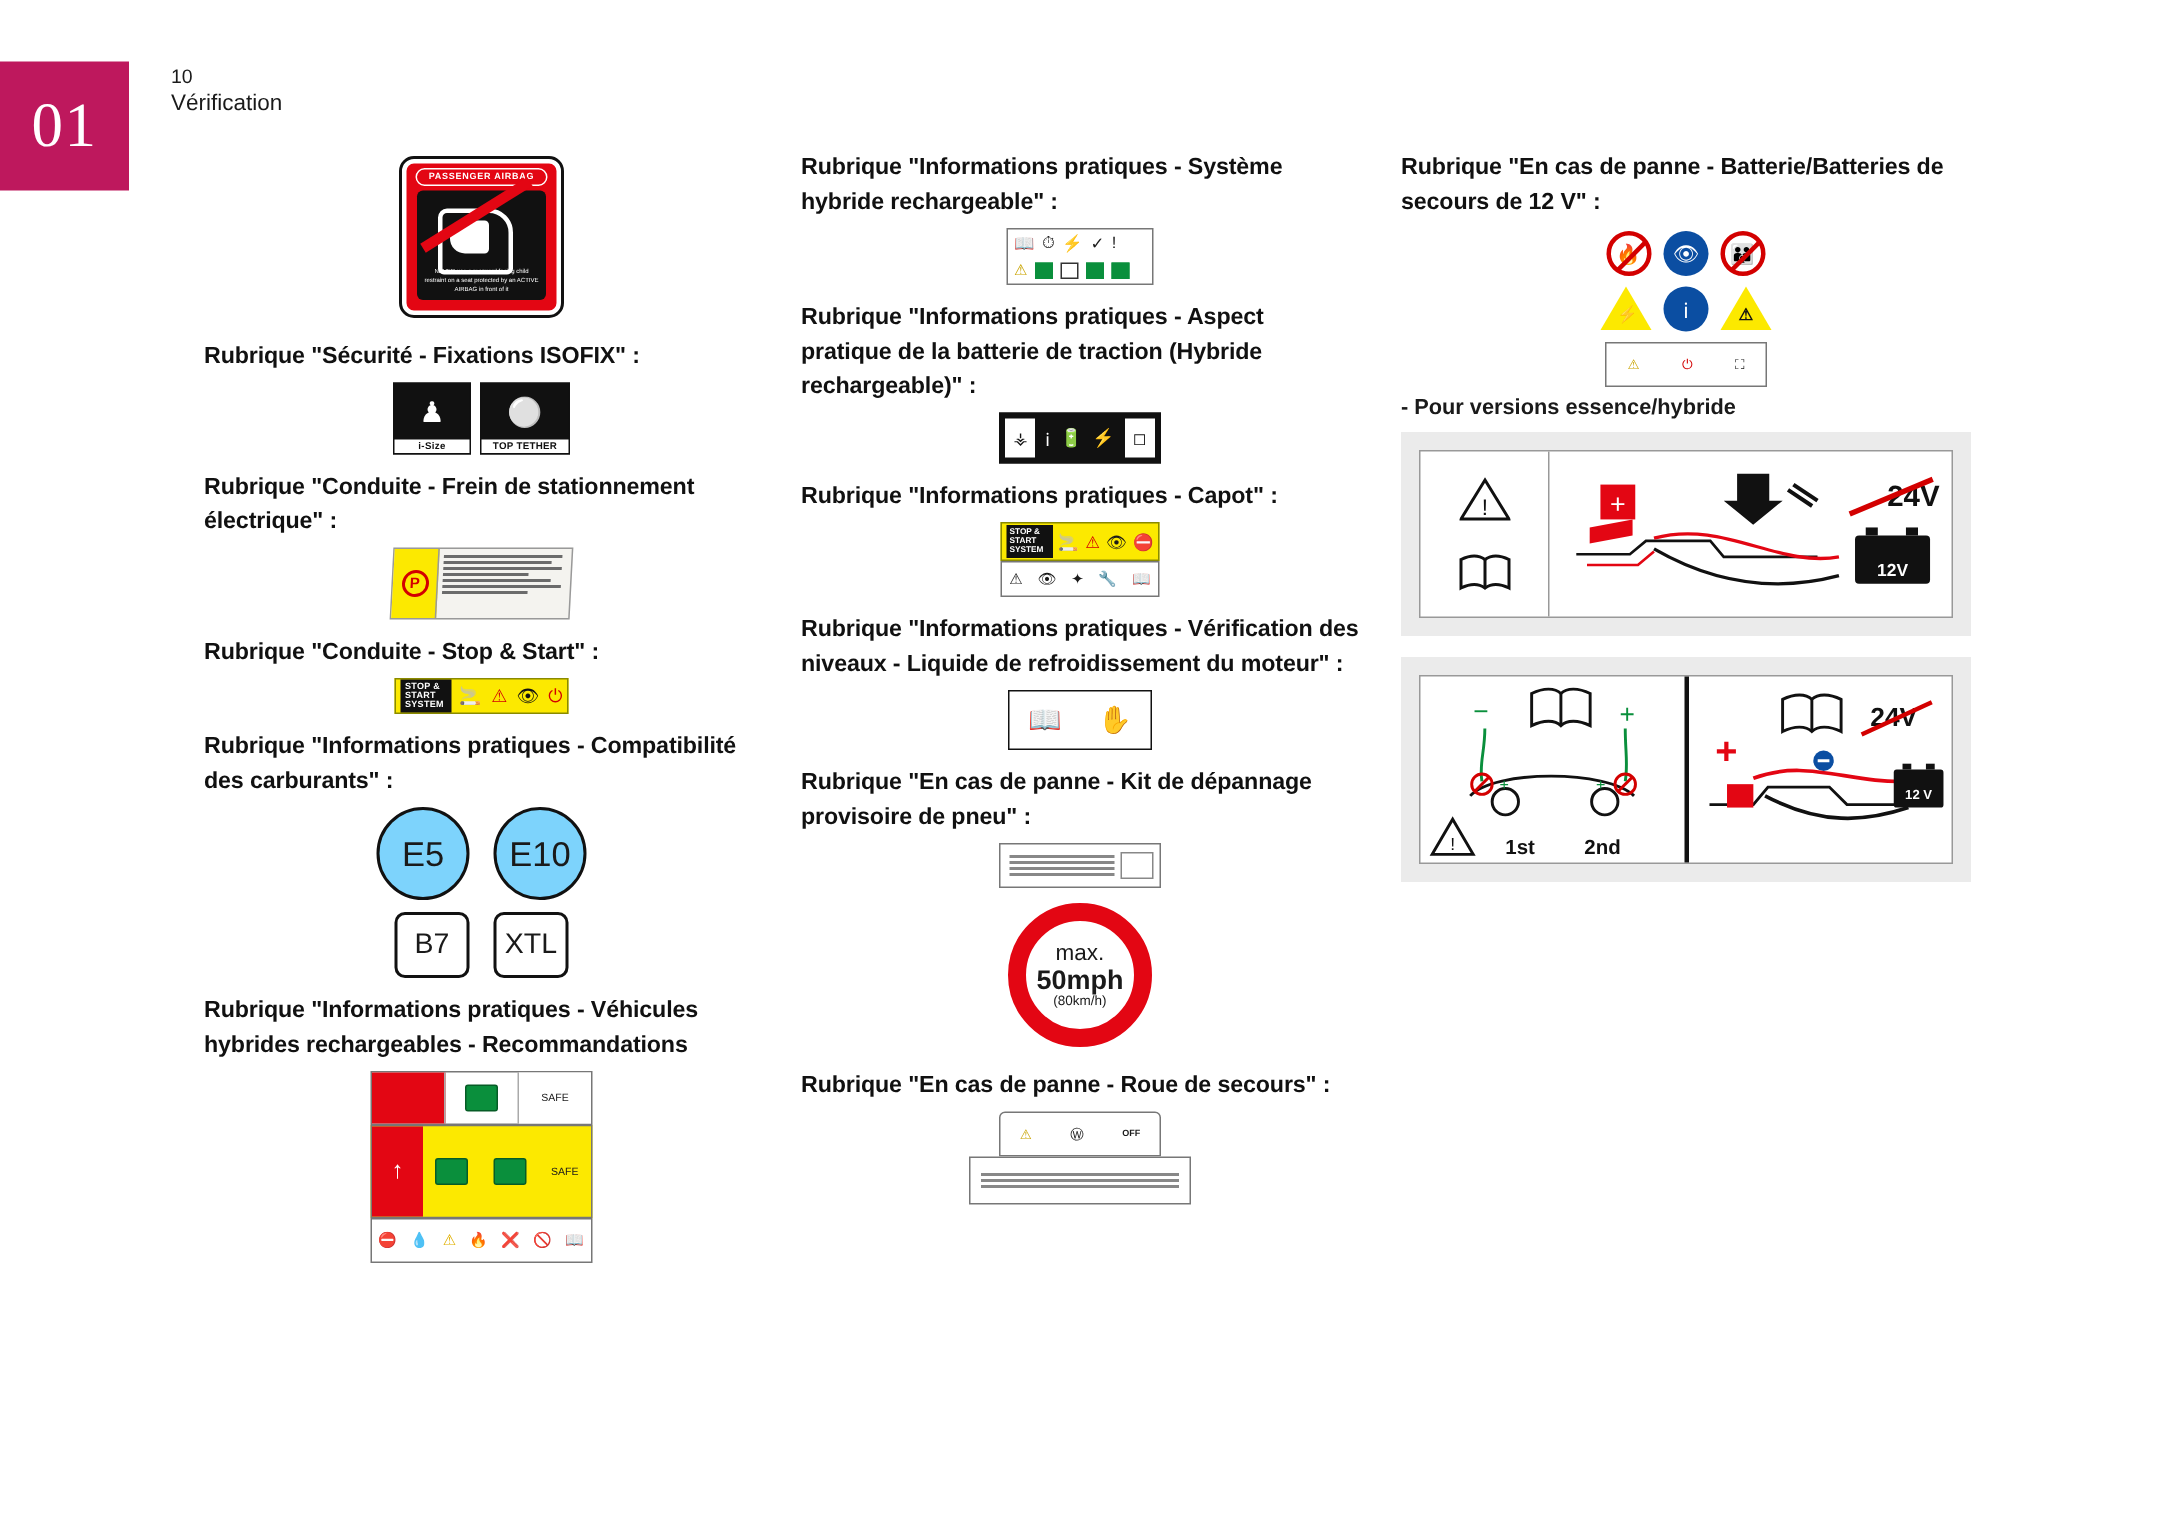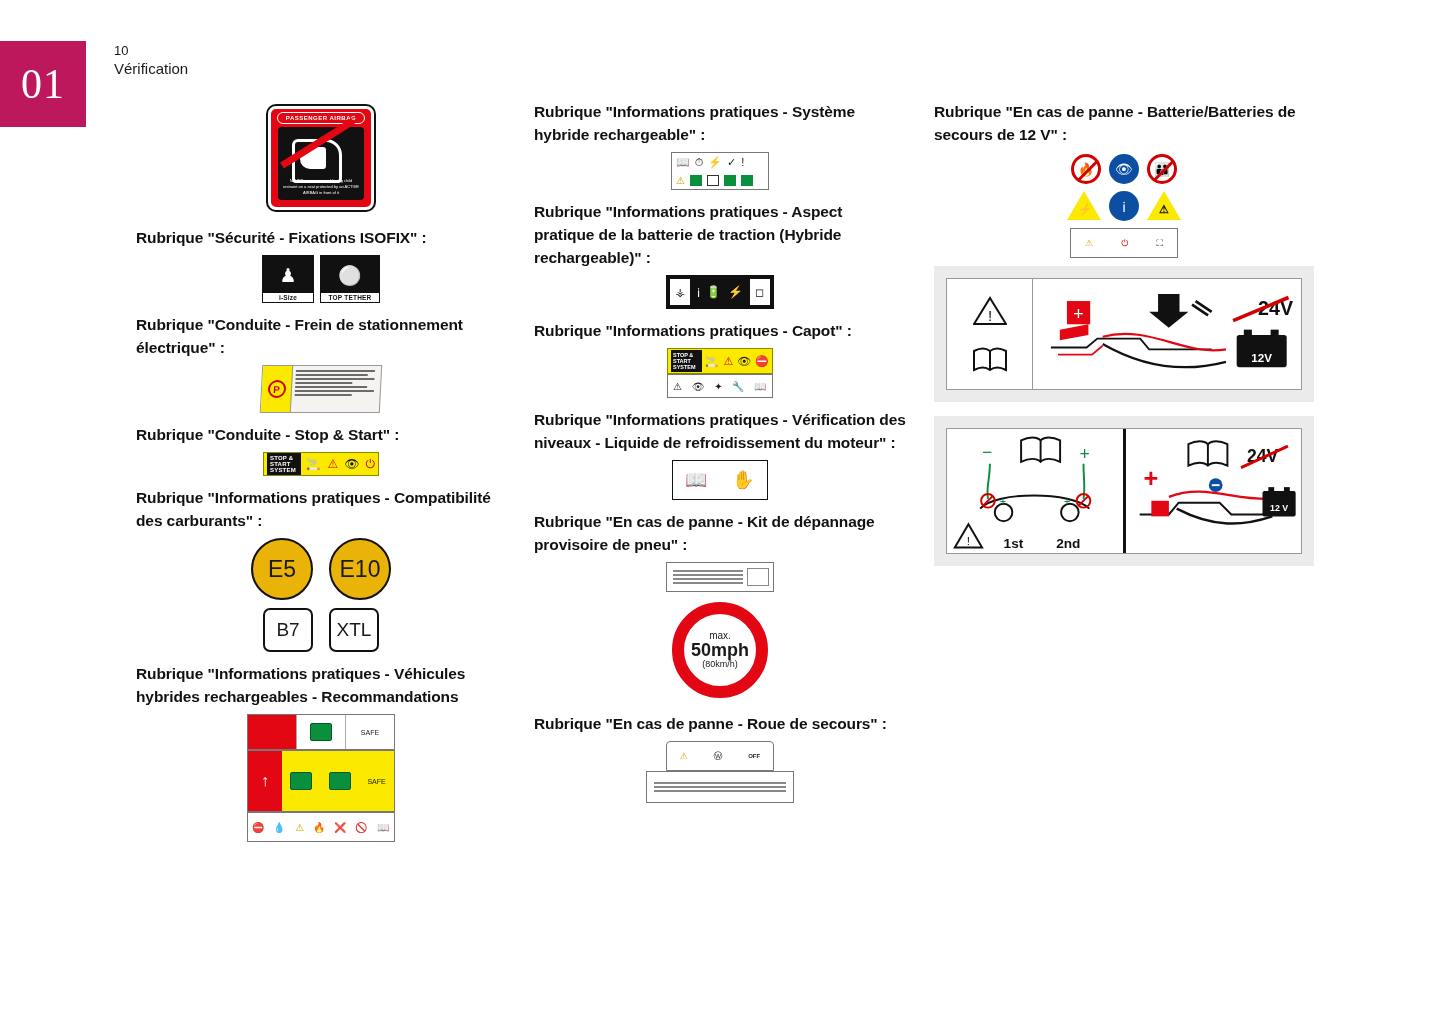--- a/index.html
+++ b/index.html
@@ -134,21 +134,21 @@
     padding: 2px 3px; margin: 0 3px; letter-spacing: .2px;
   }
   .ss-strip .ico { font-size: 12px; padding: 0 3px; color: #111; }
   .ss-strip .ico.red { color: #d30000; }
 
   
   .fuel-wrap { display: flex; flex-direction: column; align-items: center; gap: 8px; }
   .fuel-row { display: flex; gap: 16px; align-items: center; }
   .fuel-disc {
     width: 62px; height: 62px; border-radius: 50%;
-    border: 2.5px solid #111; background: #eab308;
+    border: 2.5px solid #111; background: #7dd3fc;
     display: flex; align-items: center; justify-content: center;
     font-size: 23px; font-weight: 500; font-family: "Liberation Sans", sans-serif;
   }
   .fuel-sq {
     width: 50px; height: 44px; border: 2.5px solid #111; border-radius: 7px;
     background: #fff; display: flex; align-items: center; justify-content: center;
     font-size: 19px; font-weight: 500;
   }
 
   
@@ -225,21 +225,21 @@
   .tk-line { height: 2px; background: #888; margin: 2px 4px; }
   .tyrekit .box { width: 22px; height: 18px; border: 1px solid #888; margin-right: 2px; }
 
   
   .speed-disc {
     width: 96px; height: 96px; border-radius: 50%;
     border: 12px solid #e30613; background: #fff;
     display: flex; flex-direction: column; align-items: center; justify-content: center;
     line-height: 1.05;
   }
-  .speed-disc .l1 { font-size: 10px; }
+  .speed-disc .l1 { font-size: 15px; }
   .speed-disc .l2 { font-size: 18px; font-weight: bold; }
   .speed-disc .l3 { font-size: 9px; }
 
   
   .spare-top {
     width: 108px; height: 30px; background: #fff; border: 1px solid #777;
     border-radius: 4px 4px 0 0;
     display: flex; align-items: center; justify-content: space-around; font-size: 9px;
   }
   .spare-bot {
@@ -540,20 +540,21 @@
             <span>⚠</span>
           </div>
       </div>
       <div class="mini-strip">
         <span style="color:#c9a400;">⚠</span>
         <span style="color:#d30000;">⏻</span>
         <span>⛶</span>
       </div>
     </div>
 
+    <div class="sub-head">- Pour versions essence/hybride</div>
     <div class="panel">
       <div class="panel-inner">
         <div class="pi-left">
           <div class="warn-tri-b">
             <svg width="34" height="30" viewBox="0 0 34 30">
                 <polygon points="17,2 33,28 1,28" fill="#fff" stroke="#111" stroke-width="2"></polygon>
                 <text x="17" y="25" font-size="15" text-anchor="middle" font-family="Liberation Sans" fill="#111">!</text>
               </svg>
           </div>
           <div class="book-svg">

